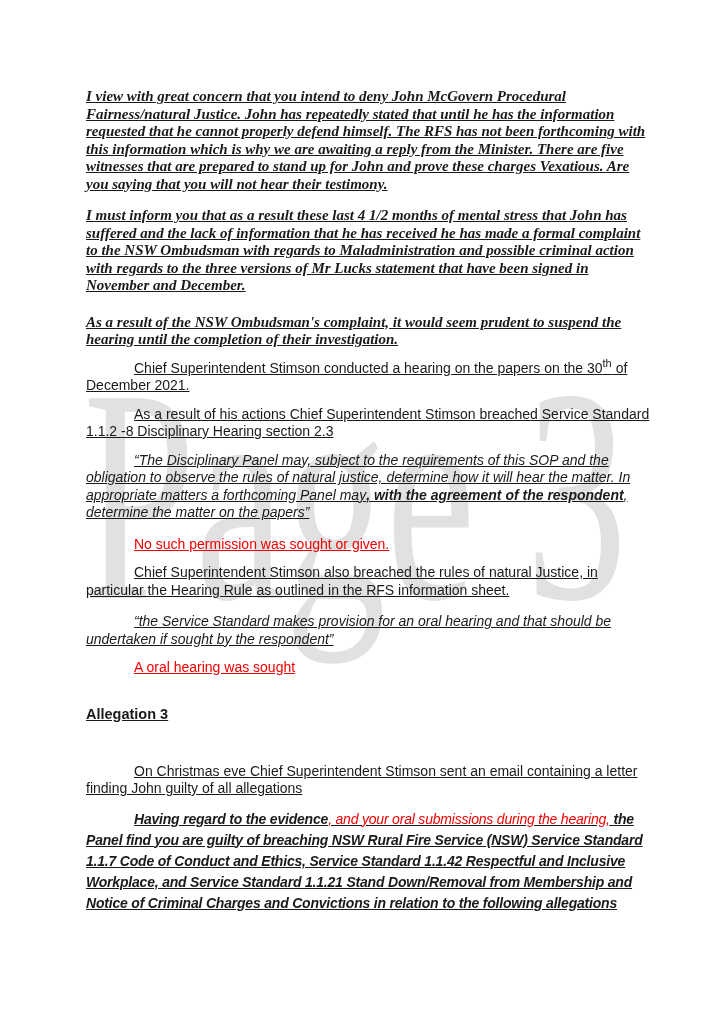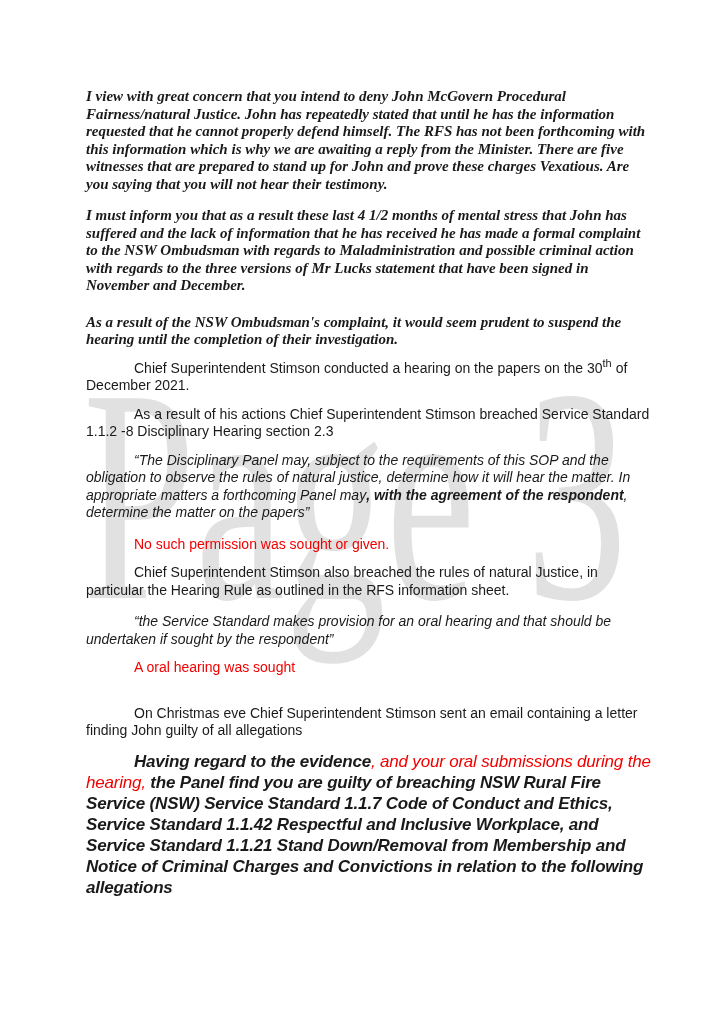--- a/index.html
+++ b/index.html
@@ -28,21 +28,21 @@
     top: 383px;
     z-index: 0;
     pointer-events: none;
   }
   .content {
     position: absolute;
     inset: 0;
     z-index: 1;
     padding: 88px 72px 0 86px;
   }
-  p { margin: 0 0 17px 0; }
+  p { margin: 0 0 17px 0; text-decoration: underline; }
 
   
   .serif-b {
     font-family: "Liberation Serif", "DejaVu Serif", serif;
     font-weight: bold;
     font-style: italic;
     font-size: 15px;
     line-height: 17.5px;
   }
   .mb14 { margin-bottom: 14px; }
@@ -68,21 +68,21 @@
     font-weight: bold;
     font-size: 14.5px;
     line-height: 18px;
   }
 
   
   .final-p {
     font-family: "Liberation Sans", "DejaVu Sans", sans-serif;
     font-weight: bold;
     font-style: italic;
-    font-size: 17px;
+    font-size: 14px;
     line-height: 21px;
     letter-spacing: -0.2px;
     text-indent: 48px;
   }
   .final-p .red-run {
     color: var(--red);
     font-weight: normal;
   }
   sup {
     font-size: 11px;
@@ -114,19 +114,20 @@
     <p class="body-p quote mb14"><span>“The Disciplinary Panel may, subject to the requirements of this SOP and the obligation to observe the rules of natural justice, determine how it will hear the matter. In appropriate matters a forthcoming Panel may</span><span class="q-bold">, with the agreement of the respondent</span><span>, determine the matter on the papers”</span></p>
 
     <p class="body-p red-note mb11">No such permission was sought or given.</p>
 
     <p class="body-p mb14">Chief Superintendent Stimson also breached the rules of natural Justice, in particular the Hearing Rule as outlined in the RFS information sheet.</p>
 
     <p class="body-p quote mb11">“the Service Standard makes provision for an oral hearing and that should be undertaken if sought by the respondent”</p>
 
     <p class="body-p red-note mb48">A oral hearing was sought</p>
 
+    <p class="heading mb40">Allegation 3</p>
 
     <p class="body-p mb11">On Christmas eve Chief Superintendent Stimson sent an email containing a letter finding John guilty of all allegations</p>
 
     <p class="final-p"><span>Having regard to the evidence</span><span class="red-run">, and your oral submissions during the hearing,</span><span> the Panel find you are guilty of breaching NSW Rural Fire Service (NSW) Service Standard 1.1.7 Code of Conduct and Ethics, Service Standard 1.1.42 Respectful and Inclusive Workplace, and Service Standard 1.1.21 Stand Down/Removal from Membership and Notice of Criminal Charges and Convictions in relation to the following allegations</span></p>
 
   </div>
 </div>
 
 </body></html>

